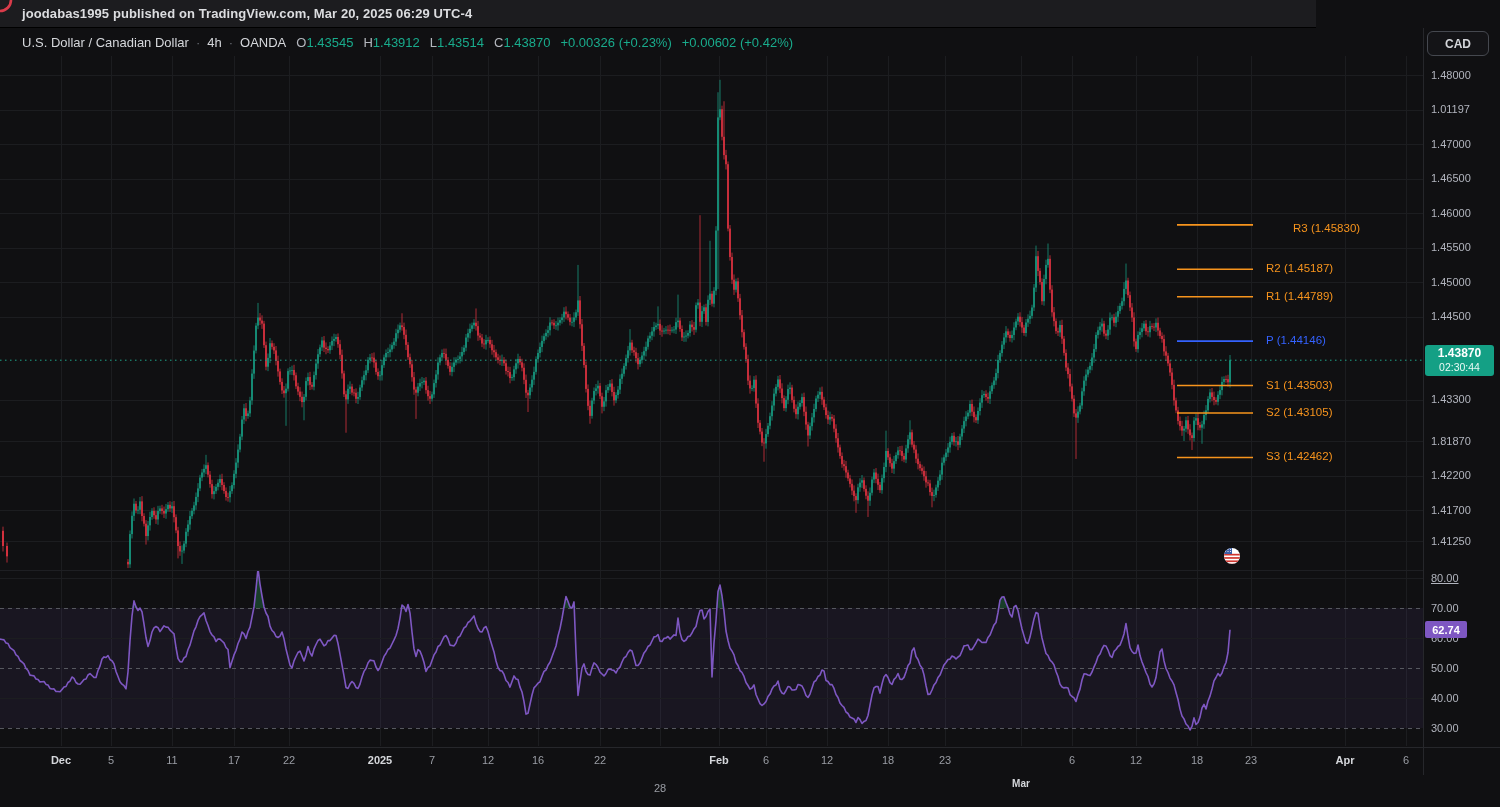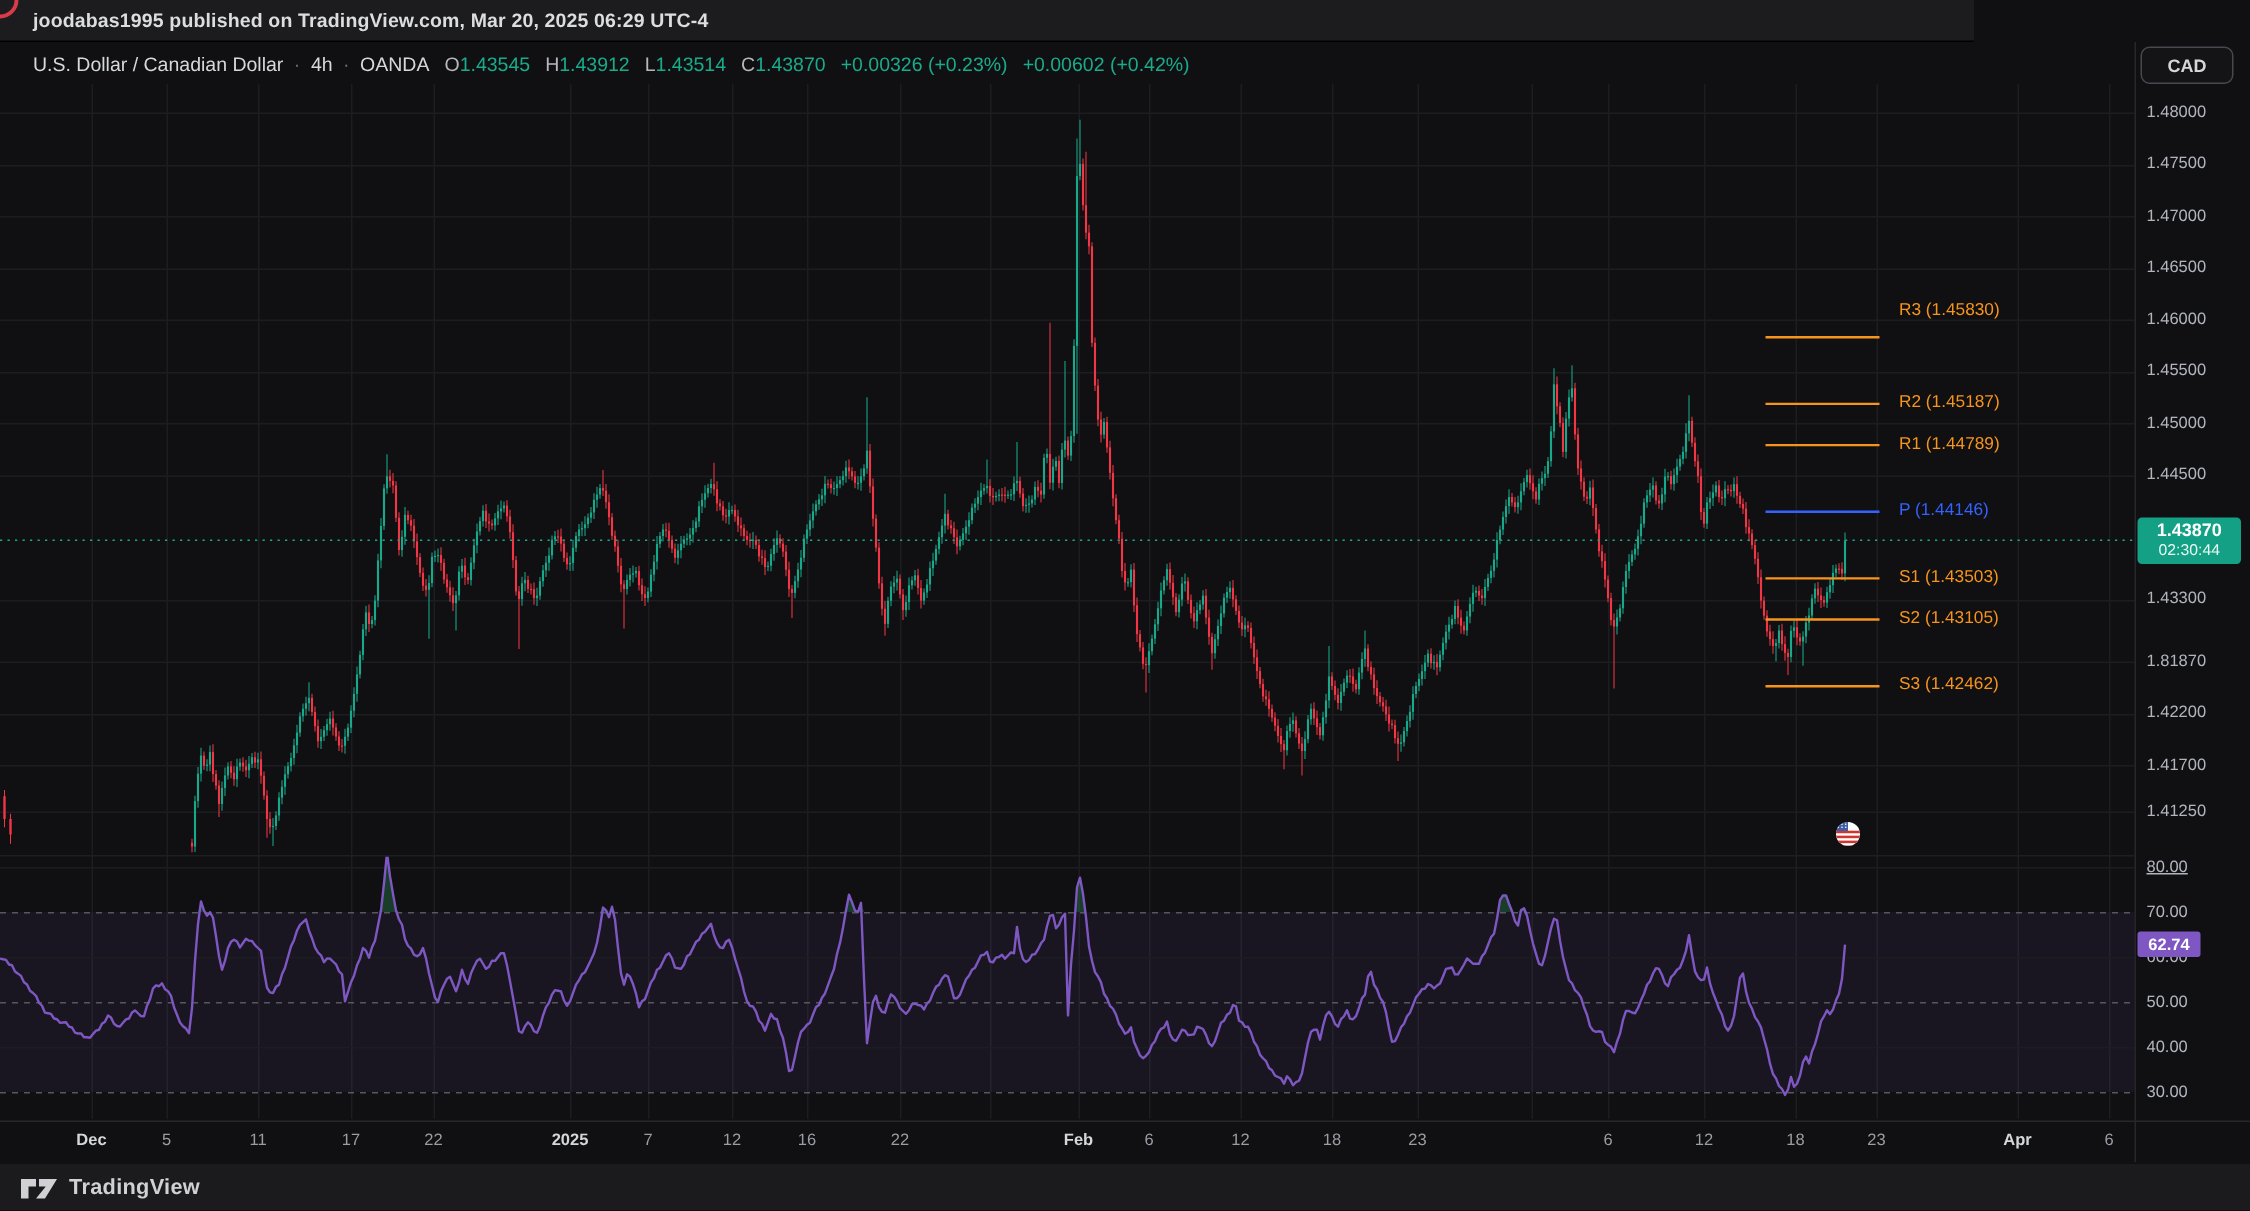--- a/index.html
+++ b/index.html
@@ -1253,21 +1253,21 @@
   </div>
 
   <button class="cad-btn">CAD</button>
 
   <div class="axis-sep-v"></div>
   <div class="pane-sep"></div>
   <div class="taxis-sep"></div>
 
   <div id="price-axis">
       <div class="price-tick" style="top: 68.5px;">1.48000</div>
-      <div class="price-tick" style="top: 103.03px;">1.47500</div>
+      <div class="price-tick" style="top: 103.03px;">1.01197</div>
       <div class="price-tick" style="top: 137.56px;">1.47000</div>
       <div class="price-tick" style="top: 172.09px;">1.46500</div>
       <div class="price-tick" style="top: 206.62px;">1.46000</div>
       <div class="price-tick" style="top: 241.15px;">1.45500</div>
       <div class="price-tick" style="top: 275.68px;">1.45000</div>
       <div class="price-tick" style="top: 310.21px;">1.44500</div>
       <div class="price-tick" style="top: 393.082px;">1.43300</div>
       <div class="price-tick" style="top: 434.518px;">1.81870</div>
       <div class="price-tick" style="top: 469.048px;">1.42200</div>
       <div class="price-tick" style="top: 503.578px;">1.41700</div>
@@ -1300,36 +1300,29 @@
       <div class="time-tick" style="left: 945px; position: absolute; top: 754px; transform: translateX(-50%); font-size: 11px; color: rgb(154, 157, 164);">23</div>
       <div class="time-tick" style="left: 1021px; position: absolute; top: 778px; transform: translateX(-50%); font-size: 10px; color: rgb(213, 215, 219); font-weight: bold;">Mar</div>
       <div class="time-tick" style="left: 1072px; position: absolute; top: 754px; transform: translateX(-50%); font-size: 11px; color: rgb(154, 157, 164);">6</div>
       <div class="time-tick" style="left: 1136px; position: absolute; top: 754px; transform: translateX(-50%); font-size: 11px; color: rgb(154, 157, 164);">12</div>
       <div class="time-tick" style="left: 1197px; position: absolute; top: 754px; transform: translateX(-50%); font-size: 11px; color: rgb(154, 157, 164);">18</div>
       <div class="time-tick" style="left: 1251px; position: absolute; top: 754px; transform: translateX(-50%); font-size: 11px; color: rgb(154, 157, 164);">23</div>
       <div class="time-tick" style="left: 1345px; position: absolute; top: 754px; transform: translateX(-50%); font-size: 11px; color: rgb(213, 215, 219); font-weight: bold;">Apr</div>
       <div class="time-tick" style="left: 1406px; position: absolute; top: 754px; transform: translateX(-50%); font-size: 11px; color: rgb(154, 157, 164);">6</div>
     </div>
   <div id="pivot-labels">
-      <div class="pivot-label" style="top: 201px; color: rgb(247, 148, 29);">R3 (1.45830)</div>
+      <div class="pivot-label" style="top: 222px; color: rgb(247, 148, 29); margin-left: 27px;">R3 (1.45830)</div>
       <div class="pivot-label" style="top: 262.266px; color: rgb(247, 148, 29);">R2 (1.45187)</div>
       <div class="pivot-label" style="top: 289.752px; color: rgb(247, 148, 29);">R1 (1.44789)</div>
       <div class="pivot-label" style="top: 334.157px; color: rgb(52, 98, 255);">P (1.44146)</div>
       <div class="pivot-label" style="top: 378.563px; color: rgb(247, 148, 29);">S1 (1.43503)</div>
       <div class="pivot-label" style="top: 406.049px; color: rgb(247, 148, 29);">S2 (1.43105)</div>
       <div class="pivot-label" style="top: 450.454px; color: rgb(247, 148, 29);">S3 (1.42462)</div>
     </div>
 
   <div class="price-badge" id="price-badge" style="top: 344.718px; background: rgb(20, 160, 133);">
     <span class="p">1.43870</span>
     <span class="c">02:30:44</span>
   </div>
 
   <div class="rsi-badge" id="rsi-badge" style="top: 621.28px; background: rgb(126, 87, 194);">62.74</div>
 
-  <div class="bottombar">
-    <svg width="26" height="20" viewBox="0 0 26 20">
-      <path d="M1 4 h10 v5 h-5 v8 h-5 z" fill="#cfd1d5"></path>
-      <path d="M13 4 h12 l-8 13 h-6 l6.5 -8 h-4.5 z" fill="#cfd1d5"></path>
-    </svg>
-    <span class="tv-text">TradingView</span>
-  </div>
 </div>
 
 </body></html>

